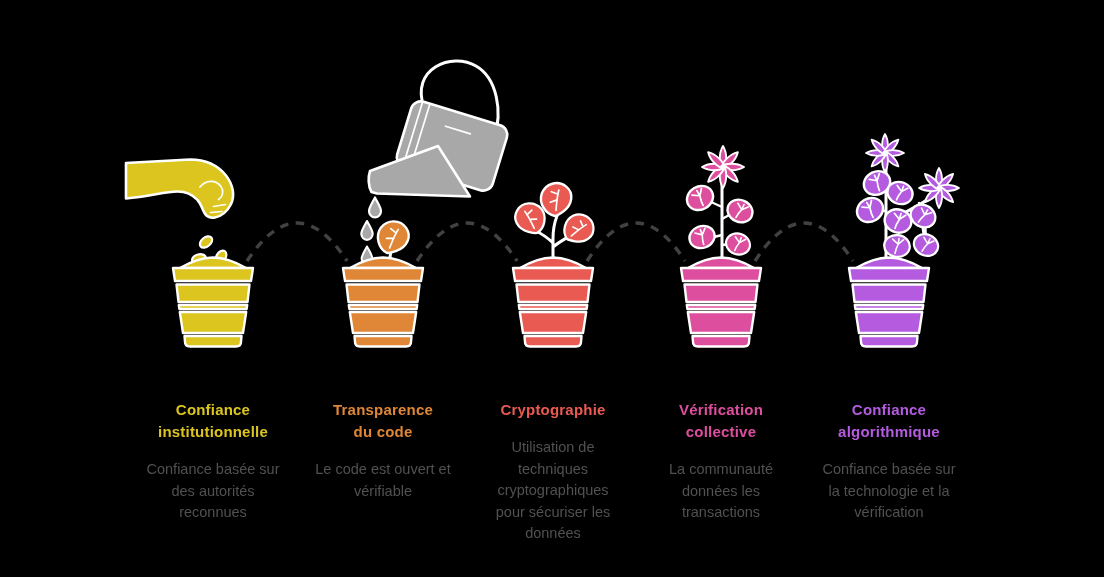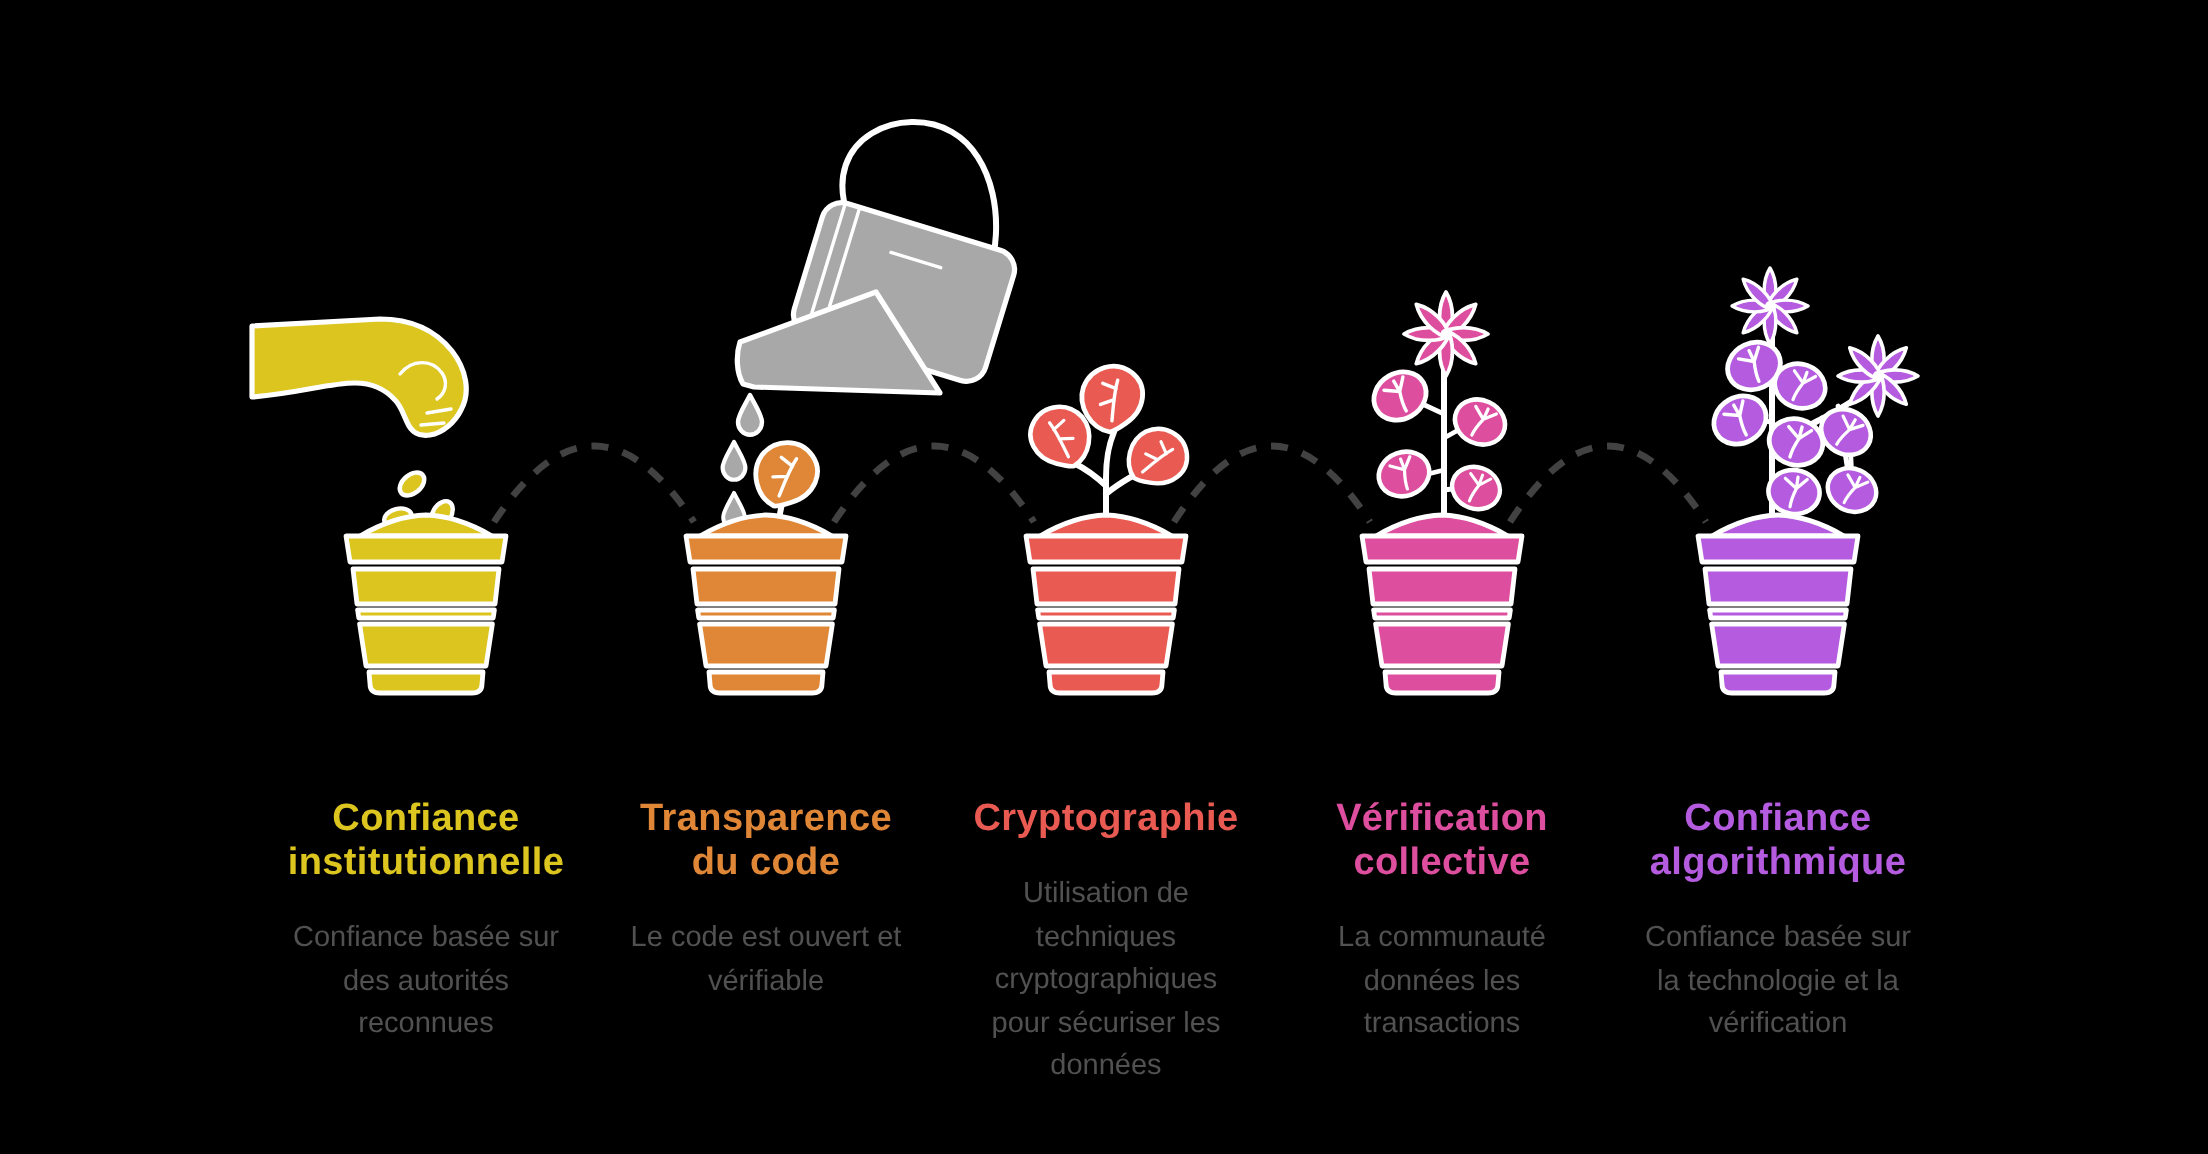--- a/index.html
+++ b/index.html
@@ -2,21 +2,21 @@
 <html><head>
 <meta charset="utf-8">
 <style>
   html,body{margin:0;padding:0;}
   body{background:#000;font-family:"Liberation Sans","DejaVu Sans",sans-serif;}
   .canvas{position:relative;width:1104px;height:577px;overflow:hidden;background:#000;}
   .illustration{position:absolute;left:0;top:0;width:1104px;height:577px;}
   .stage-text{position:absolute;top:399px;width:200px;text-align:center;}
   .stage-text h2{
     margin:0 0 16px 0;
-    font-size:19px;line-height:22px;font-weight:bold;
+    font-size:15px;line-height:22px;font-weight:bold;
     color:var(--c);white-space:pre-line;letter-spacing:.2px;
   }
   .stage-text p{
     margin:0;font-size:14.5px;line-height:21.5px;font-weight:500;
     color:#515151;white-space:pre-line;
   }
   .pos-1{left:113px;} .pos-2{left:283px;} .pos-3{left:453px;} .pos-4{left:621px;} .pos-5{left:789px;}
   svg .stage{color:var(--c);}
 </style>
 </head>

